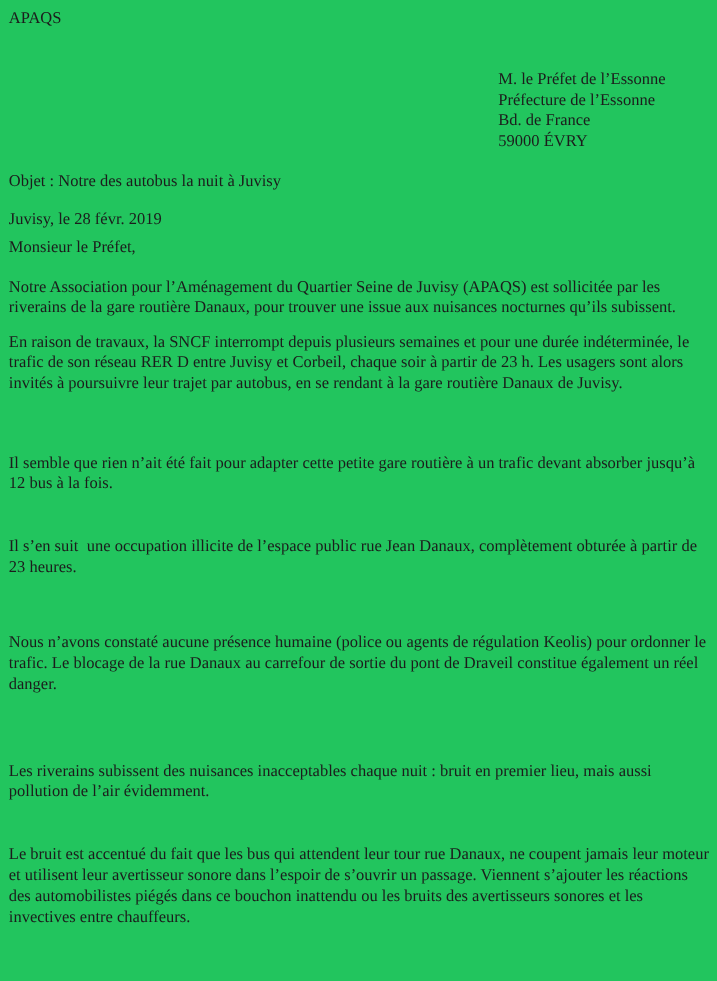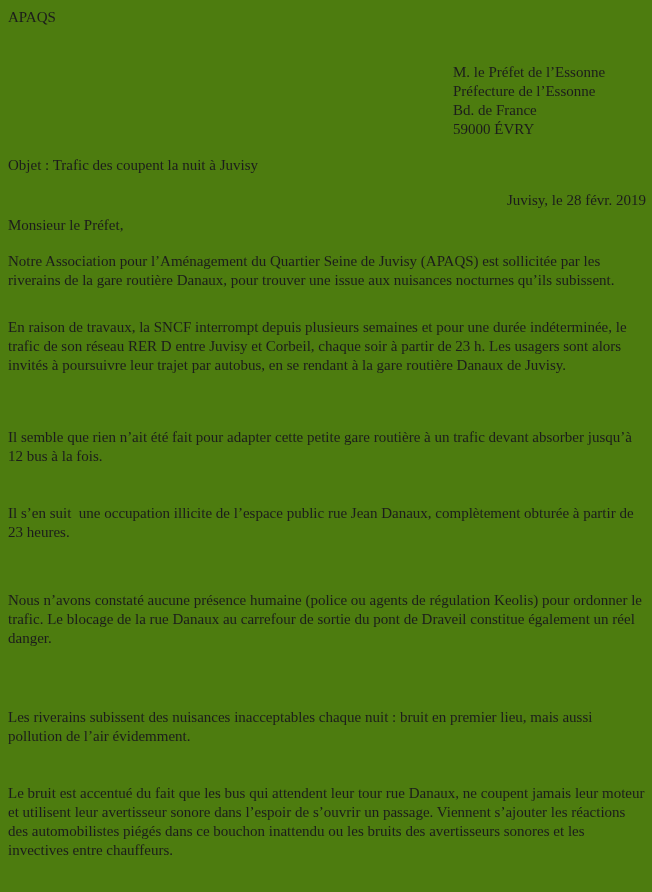--- a/index.html
+++ b/index.html
@@ -15,32 +15,32 @@
   }
   .page {
     box-sizing: border-box;
     width: 652px;
     height: 892px;
     padding: 8px 6px 0 8px;
     font-family: "Liberation Serif", "DejaVu Serif", serif;
     font-size: 15px;
     line-height: 19px;
     color: #1c1c1c;
-    background: #4d7c0f;
+    background: #22c55e;
   }
   .line, .para, .subject, .dateline, .salutation {
     white-space: pre-wrap;
   }
   p, div { margin: 0; }
   .recipient  { margin: 36px 0 0 445px; }
   .subject    { margin-top: 17px; }
-  .dateline   { margin-top: 16px; text-align: right; }
+  .dateline   { margin-top: 16px; text-align: left; }
   .salutation { margin-top: 6px; }
   .p-intro     { margin-top: 17px; }
-  .p-sncf      { margin-top: 28px; }
+  .p-sncf      { margin-top: 12px; }
   .p-gare      { margin-top: 15px; }
   .p-police    { margin-top: 11px; }
   .p-nuisances { margin-top: 22px; }
   .underline { }
 </style>
 </head>
 <body>
 
 <div class="page">
 
@@ -48,21 +48,21 @@
     <div class="line">APAQS</div>
   </div>
 
   <div class="recipient">
     <div class="line">M. le Préfet de l’Essonne</div>
     <div class="line">Préfecture de l’Essonne</div>
     <div class="line">Bd. de France</div>
     <div class="line">59000 ÉVRY</div>
   </div>
 
-  <div class="subject"><span class="underline">Objet </span><span>: Trafic des coupent la nuit à Juvisy</span></div>
+  <div class="subject"><span class="underline">Objet </span><span>: Notre des autobus la nuit à Juvisy</span></div>
 
   <div class="dateline">Juvisy, le 28 févr. 2019</div>
 
   <div class="salutation">Monsieur le Préfet,</div>
 
   <p class="para p-intro">Notre Association pour l’Aménagement du Quartier Seine de Juvisy (APAQS) est sollicitée par les riverains de la gare routière Danaux, pour trouver une issue aux nuisances nocturnes qu’ils subissent.</p>
 
   <p class="para p-sncf"><span>En raison de travaux, la SNCF interrompt depuis plusieurs semaines et </span><span class="underline">pour une durée indéterminée</span><span>, le trafic de son réseau RER D entre Juvisy et Corbeil, chaque soir à partir de 23 h. Les usagers sont alors invités à poursuivre leur trajet par autobus, en se rendant à la gare routière Danaux de Juvisy.</span></p>
 
   <div class="para p-gare">

